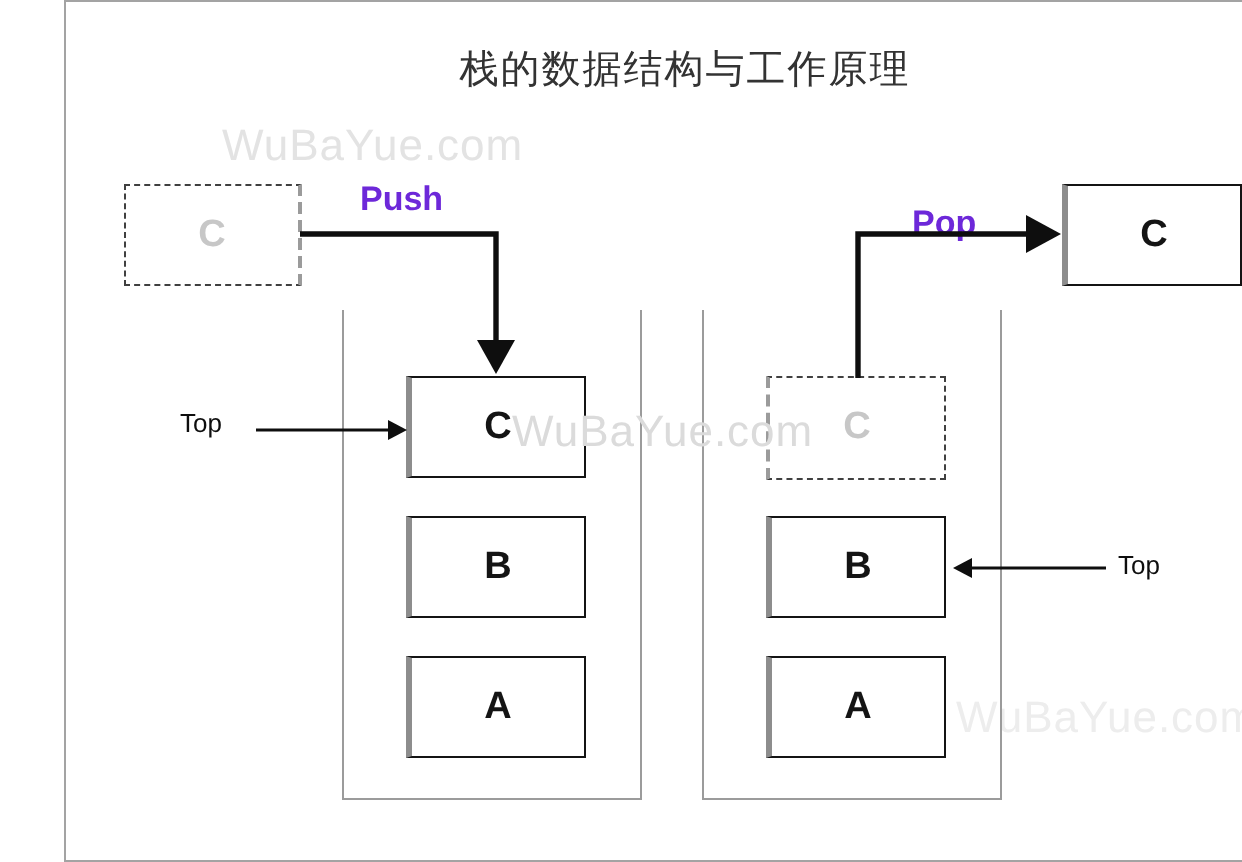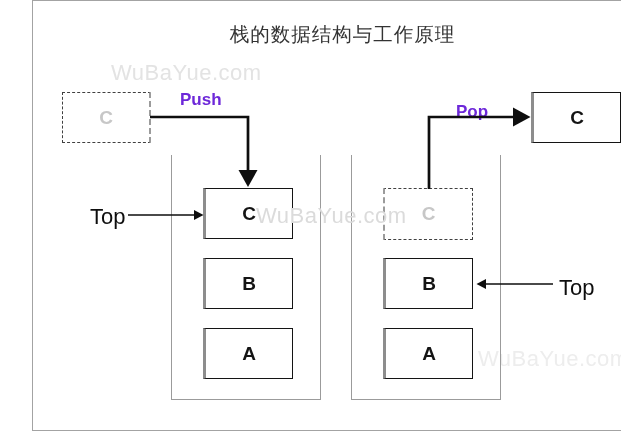--- a/index.html
+++ b/index.html
@@ -59,21 +59,21 @@
   .lbox-a{left:171px;top:328px;}
   .rbox-b{left:351px;top:258px;}
   .rbox-a{left:351px;top:328px;}
   .popped{left:499px;top:92px;}
   .action-label{
     position:absolute;font-size:17px;color:#6d28d9;font-weight:700;z-index:3;
   }
   .push-label{left:148px;top:90px;}
   .pop-label{left:424px;top:102px;}
   .top-label{
-    position:absolute;font-size:22px;color:#0e0e0e;font-weight:400;z-index:3;
+    position:absolute;font-size:13px;color:#0e0e0e;font-weight:400;z-index:3;
   }
   .top-left{left:58px;top:204px;}
   .top-right{left:527px;top:275px;}
   .arrows{position:absolute;left:0;top:0;z-index:5;pointer-events:none;}
 </style>
 </head>
 <body>
 
 <div class="canvas">
 

